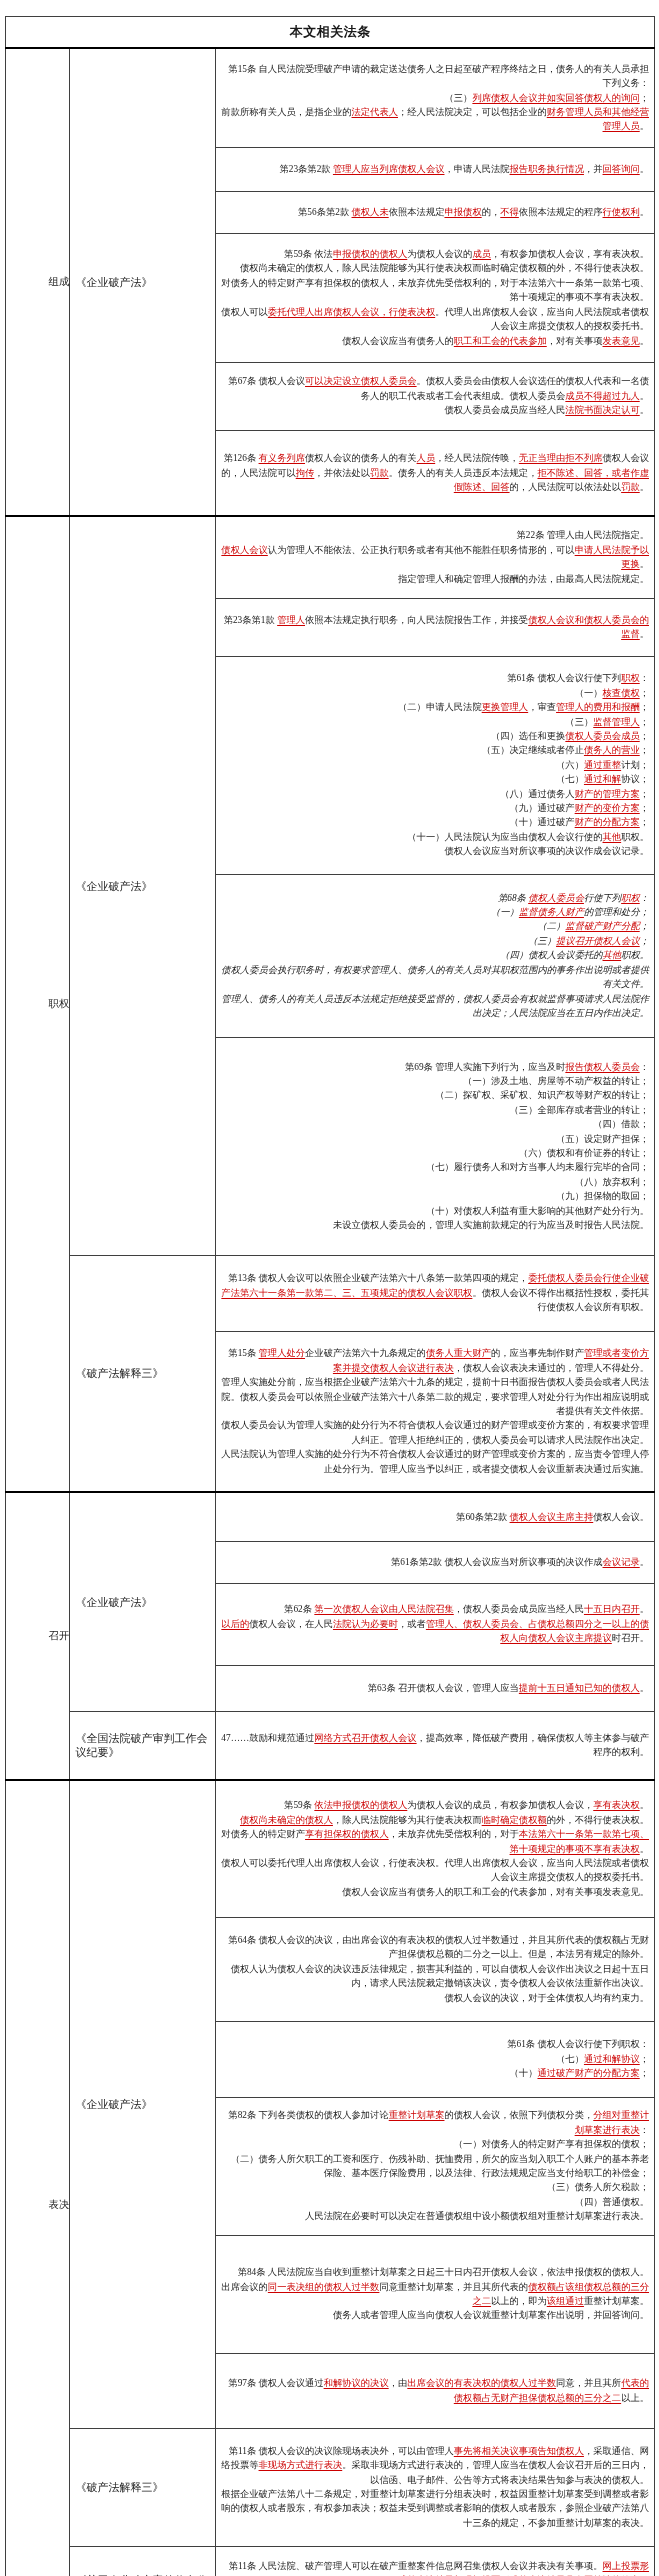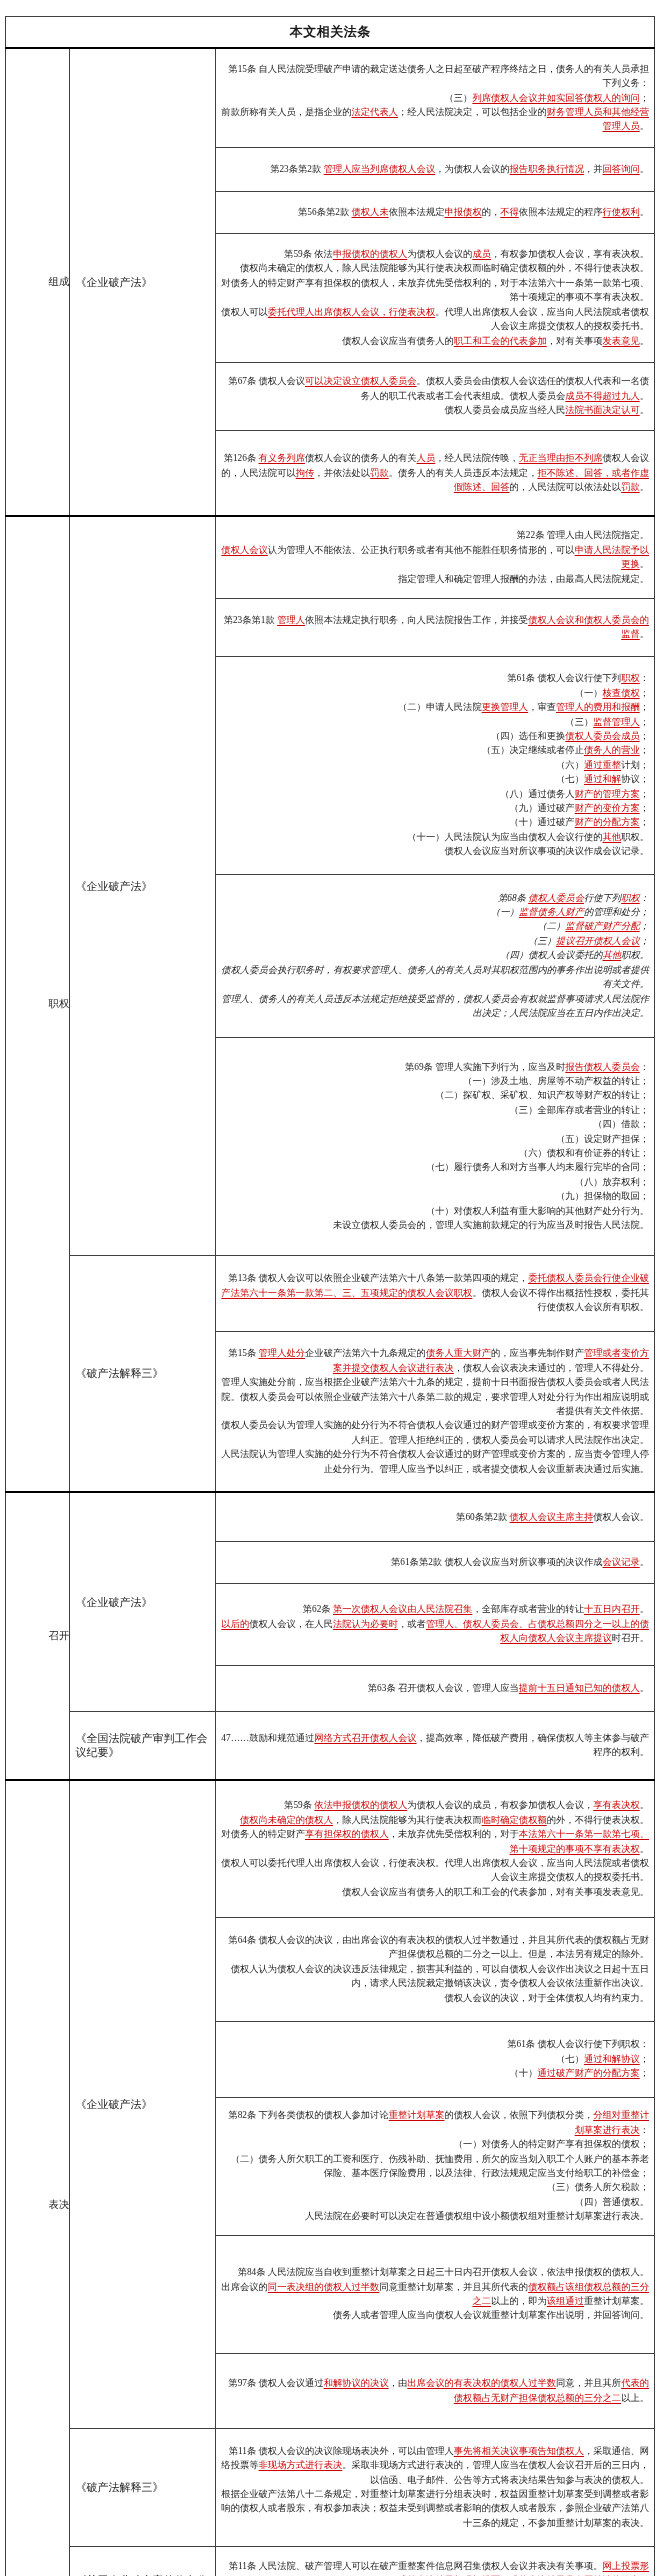--- a/index.html
+++ b/index.html
@@ -79,21 +79,21 @@
           <td class="cat-cell" rowspan="6">组成</td>
           <td class="law-cell" rowspan="6">《企业破产法》</td>
           <td class="prov-cell">
             <div class="para"><span>第15条 自人民法院受理破产申请的裁定送达债务人之日起至破产程序终结之日，债务人的有关人员承担下列义务：</span></div>
             <div class="para ind"><span>（三）</span><span class="rd">列席债权人会议并如实回答债权人的询问</span><span>；</span></div>
             <div class="para"><span>前款所称有关人员，是指企业的</span><span class="rd">法定代表人</span><span>；经人民法院决定，可以包括企业的</span><span class="rd">财务管理人员和其他经营管理人员</span><span>。</span></div>
           </td>
         </tr>
         <tr style="height: 44px;">
           <td class="prov-cell">
-            <div class="para"><span>第23条第2款 </span><span class="rd">管理人应当列席债权人会议</span><span>，为债权人会议的</span><span class="rd">报告职务执行情况</span><span>，并</span><span class="rd">回答询问</span><span>。</span></div>
+            <div class="para"><span>第23条第2款 </span><span class="rd">管理人应当列席债权人会议</span><span>，申请人民法院</span><span class="rd">报告职务执行情况</span><span>，并</span><span class="rd">回答询问</span><span>。</span></div>
           </td>
         </tr>
         <tr style="height: 42px;">
           <td class="prov-cell">
             <div class="para"><span>第56条第2款 </span><span class="rd">债权人未</span><span>依照本法规定</span><span class="rd">申报债权</span><span>的，</span><span class="rd">不得</span><span>依照本法规定的程序</span><span class="rd">行使权利</span><span>。</span></div>
           </td>
         </tr>
         <tr style="height: 129px;">
           <td class="prov-cell">
             <div class="para"><span>第59条 依法</span><span class="rd">申报债权的债权人</span><span>为债权人会议的</span><span class="rd">成员</span><span>，有权参加债权人会议，享有表决权。</span></div>
@@ -193,21 +193,21 @@
             <div class="para"><span>第60条第2款 </span><span class="rd">债权人会议主席主持</span><span>债权人会议。</span></div>
           </td>
         </tr>
         <tr style="height: 42px;">
           <td class="prov-cell">
             <div class="para"><span>第61条第2款 债权人会议应当对所议事项的决议作成</span><span class="rd">会议记录</span><span>。</span></div>
           </td>
         </tr>
         <tr style="height: 82px;">
           <td class="prov-cell">
-            <div class="para"><span>第62条 </span><span class="rd">第一次债权人会议由人民法院召集</span><span>，全部库存或者营业的转让</span><span class="rd">十五日内召开</span><span>。</span></div>
+            <div class="para"><span>第62条 </span><span class="rd">第一次债权人会议由人民法院召集</span><span>，债权人委员会成员应当经人民</span><span class="rd">十五日内召开</span><span>。</span></div>
             <div class="para"><span class="rd">以后的</span><span>债权人会议，在人民</span><span class="rd">法院认为必要时</span><span>，或者</span><span class="rd">管理人、债权人委员会、占债权总额四分之一以上的债权人向债权人会议主席提议</span><span>时召开。</span></div>
           </td>
         </tr>
         <tr style="height: 46px;">
           <td class="prov-cell">
             <div class="para"><span>第63条 召开债权人会议，管理人应当</span><span class="rd">提前十五日通知已知的债权人</span><span>。</span></div>
           </td>
         </tr>
         <tr class="grp-start" style="height: 69px;">
           <td class="law-cell" rowspan="1">《全国法院破产审判工作会议纪要》</td>

